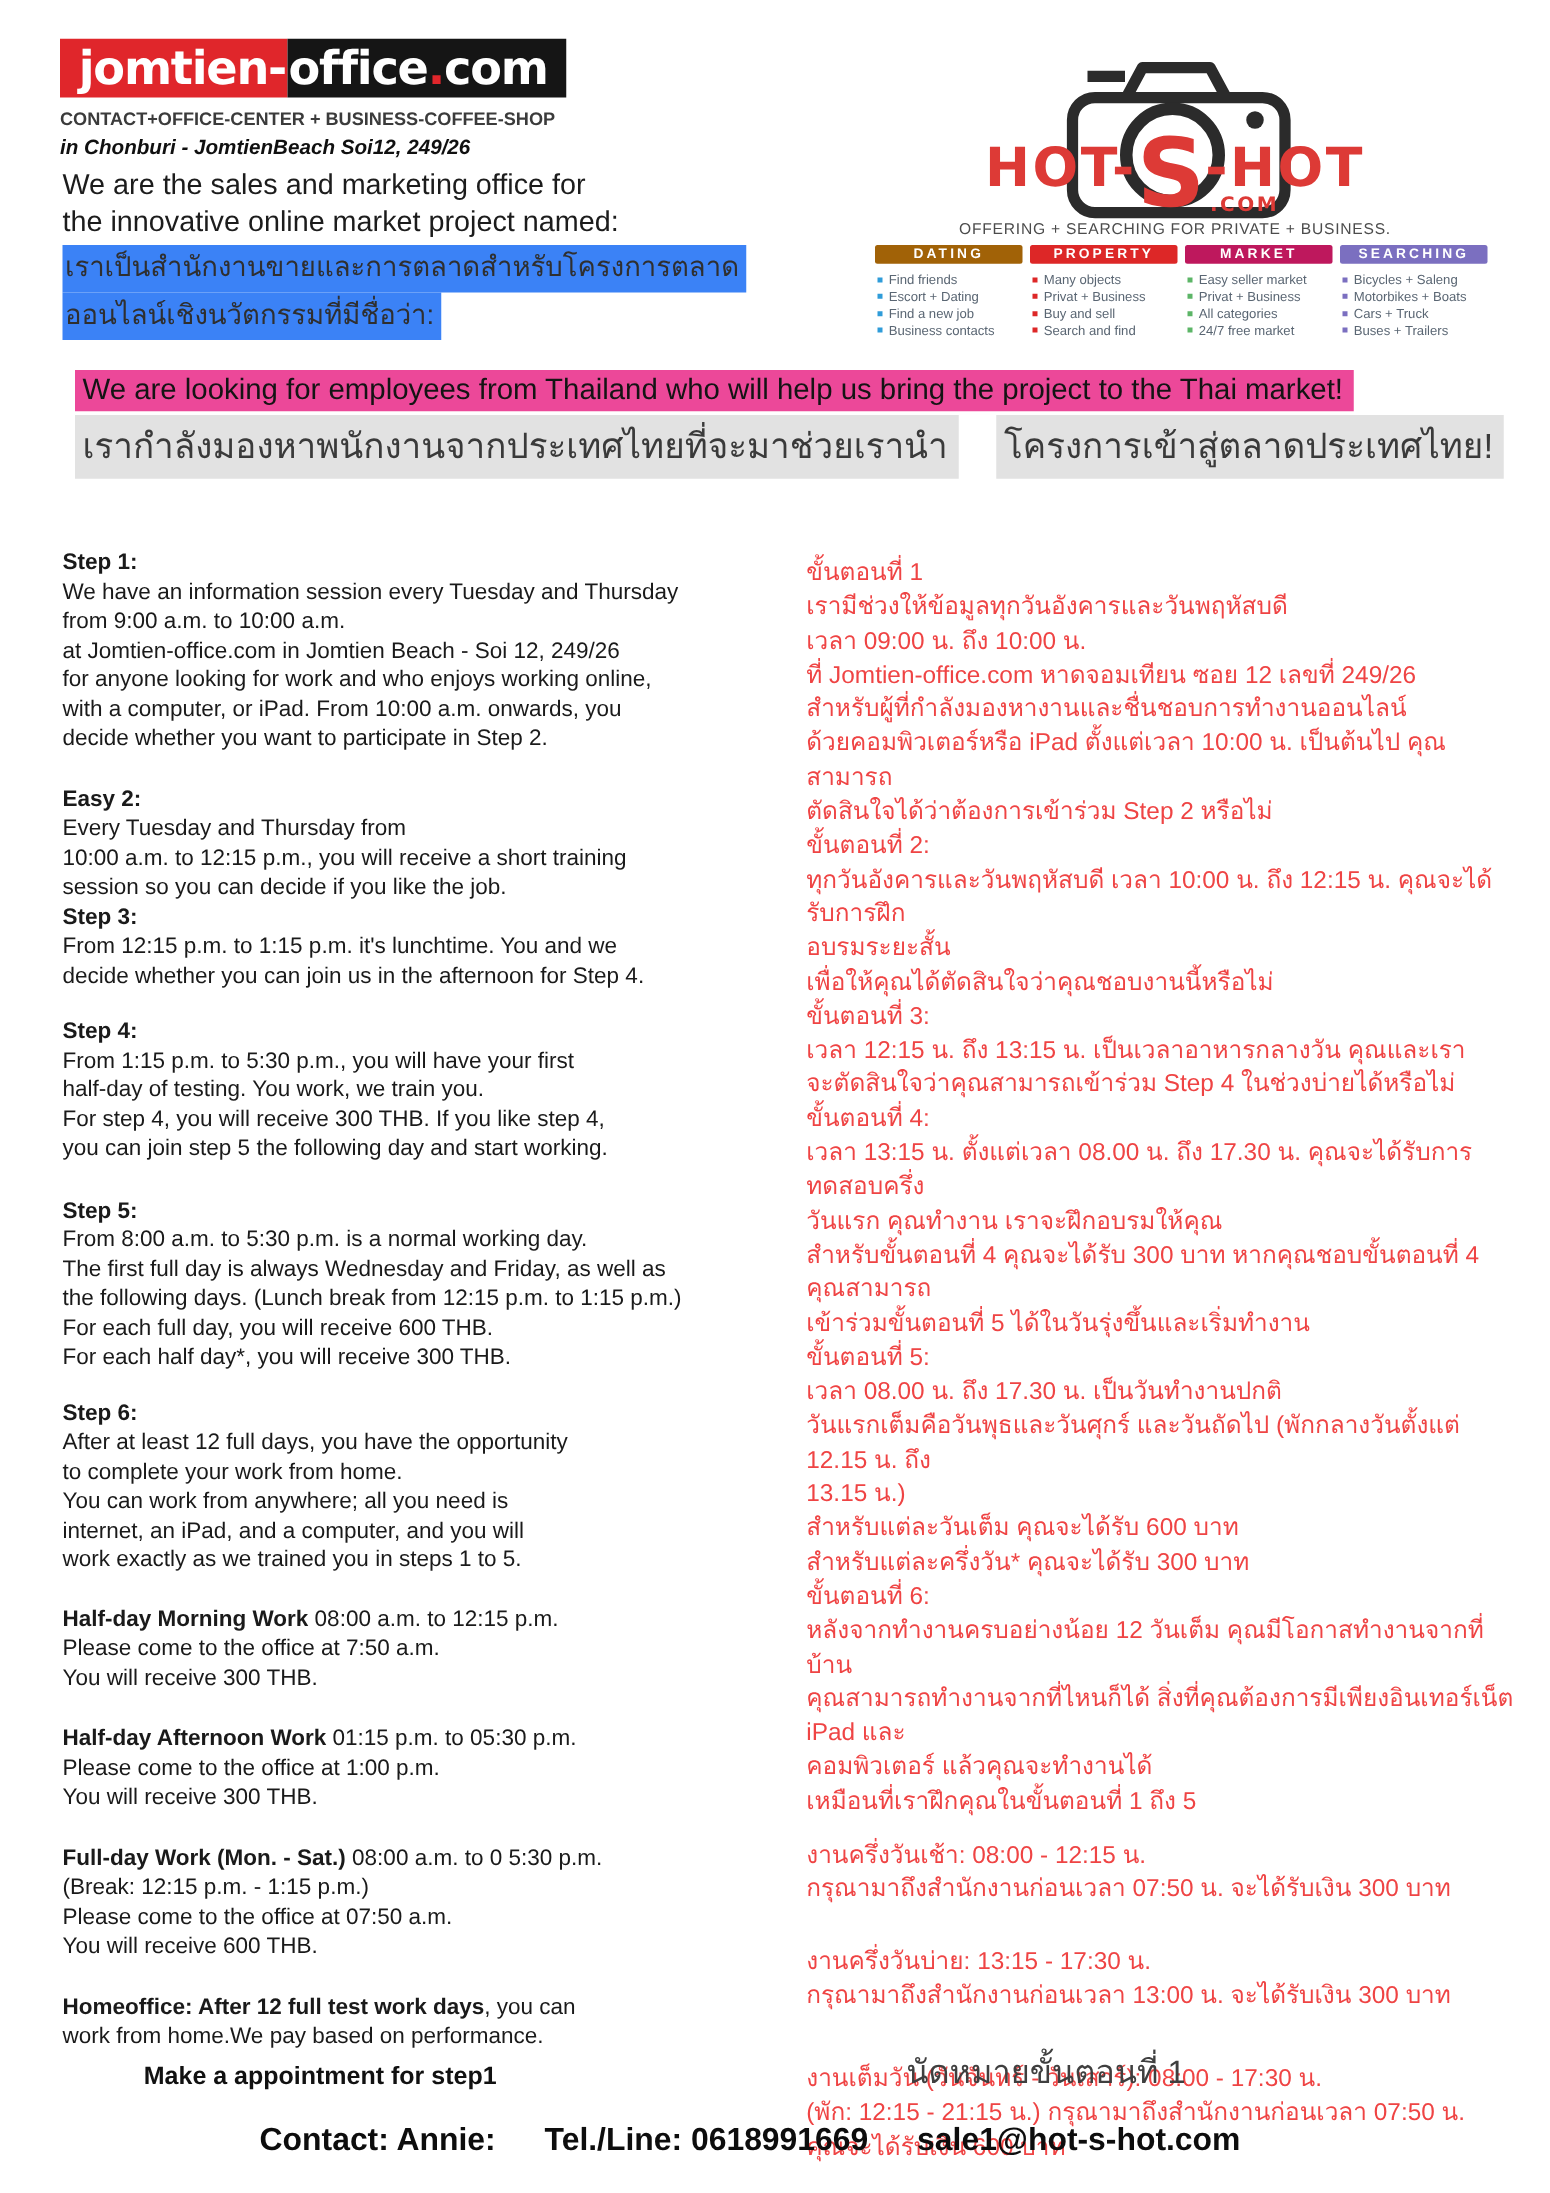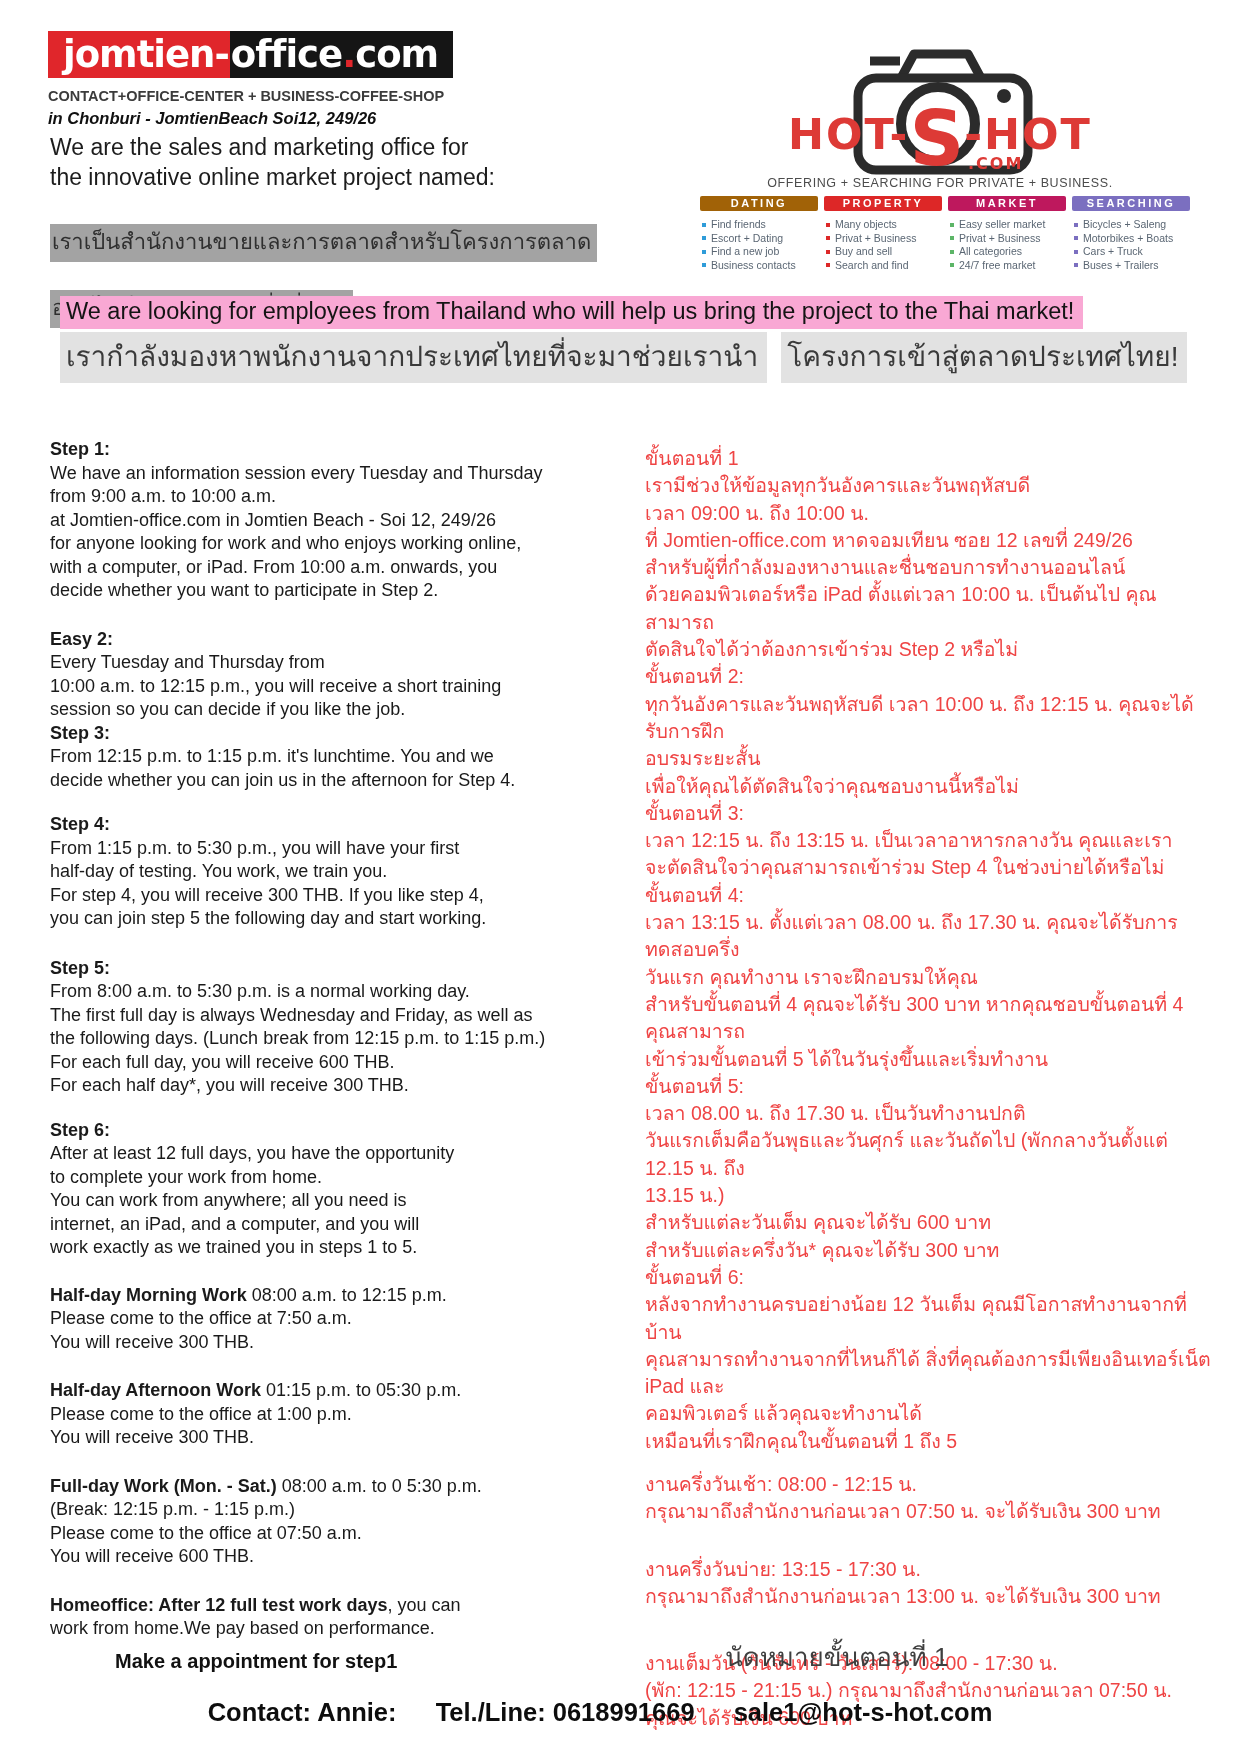--- a/index.html
+++ b/index.html
@@ -12,21 +12,21 @@
   
   .logo-box{left:48px;top:31px;display:flex;font-family:"DejaVu Sans",sans-serif;
     font-weight:bold;font-size:37px;line-height:47px;letter-spacing:-1px;}
   .logo-red{background:#e0262b;color:#fff;padding:0 1px 0 15px;}
   .logo-dark{background:#151515;color:#fff;padding:0 15px 0 1px;}
   .logo-dot{color:#e0262b;}
   .tagline{left:48px;top:88px;font-weight:bold;font-size:14.5px;color:#3b3b3b;}
   .addr{left:48px;top:109px;font-weight:bold;font-size:16.5px;color:#101010;font-style:italic;}
   .intro-en{left:50px;top:132px;font-size:23px;line-height:30px;color:#1c1c1c;}
   .intro-th{left:50px;top:196px;font-size:22px;line-height:34px;color:#2f2f2f;}
-  .intro-th span{background:#a3a3a3;padding:1px 6px 3px 2px;display:inline-block;margin-top:28px;}
+  .intro-th span{background:#3b82f6;padding:1px 6px 3px 2px;display:inline-block;}
 
   
   .hotshot{left:720px;top:38px;width:440px;height:152px;}
   .hs-cam{position:absolute;left:128px;top:0px;}
   .hs-text{position:absolute;left:0;top:56px;width:100%;text-align:center;
     color:#dd3a36;font-weight:bold;font-family:"DejaVu Sans",sans-serif;white-space:nowrap;}
   .hs-text .hs-side{font-size:43px;vertical-align:14px;letter-spacing:2px;}
   .hs-text .hs-s{font-size:76px;vertical-align:-2px;letter-spacing:0;}
   .hs-com{position:absolute;left:248px;top:116px;font-size:16px;font-weight:bold;
     color:#dd3a36;letter-spacing:2px;font-family:"DejaVu Sans",sans-serif;}
@@ -37,24 +37,24 @@
   .cats{left:700px;top:196px;width:496px;display:flex;gap:6px;}
   .cat{width:118px;}
   .cat-btn{height:15px;line-height:15px;text-align:center;color:#fff;font-weight:bold;
     font-size:11px;letter-spacing:2.5px;border-radius:2px;cursor:pointer;}
   .cat-items{margin-top:7px;}
   .cat-item{font-size:10.5px;line-height:13.5px;color:#5a6673;white-space:nowrap;}
   .bull{display:inline-block;width:4px;height:4px;margin:0 5px 1px 2px;vertical-align:middle;}
 
   
   .banner-en{left:60px;top:296px;font-size:23.5px;color:#141414;}
-  .banner-en span{background:#f9a8d4;padding:2px 9px 4px 6px;display:inline-block;}
+  .banner-en span{background:#ec4899;padding:2px 9px 4px 6px;display:inline-block;}
   .banner-th{left:60px;top:332px;font-size:28px;color:#3a3a3a;}
   .banner-th span{background:#e2e2e2;padding:2px 9px 5px 6px;display:inline-block;}
-  .banner-th .gap{margin-right:14px;text-align:right;}
+  .banner-th .gap{margin-right:30px;text-align:right;}
 
   
   .col-left{left:50px;top:438px;width:540px;font-size:18px;line-height:23.5px;color:#1a1a1a;}
   .sec-title{font-weight:bold;}
   .sec-body{white-space:pre-line;}
   .sec{margin-bottom:25px;}
   .sec.m0{margin-bottom:0;}
   .sec.m21{margin-bottom:21px;}
   .sec.m24{margin-bottom:24px;}
   .sec.m26{margin-bottom:26px;}

